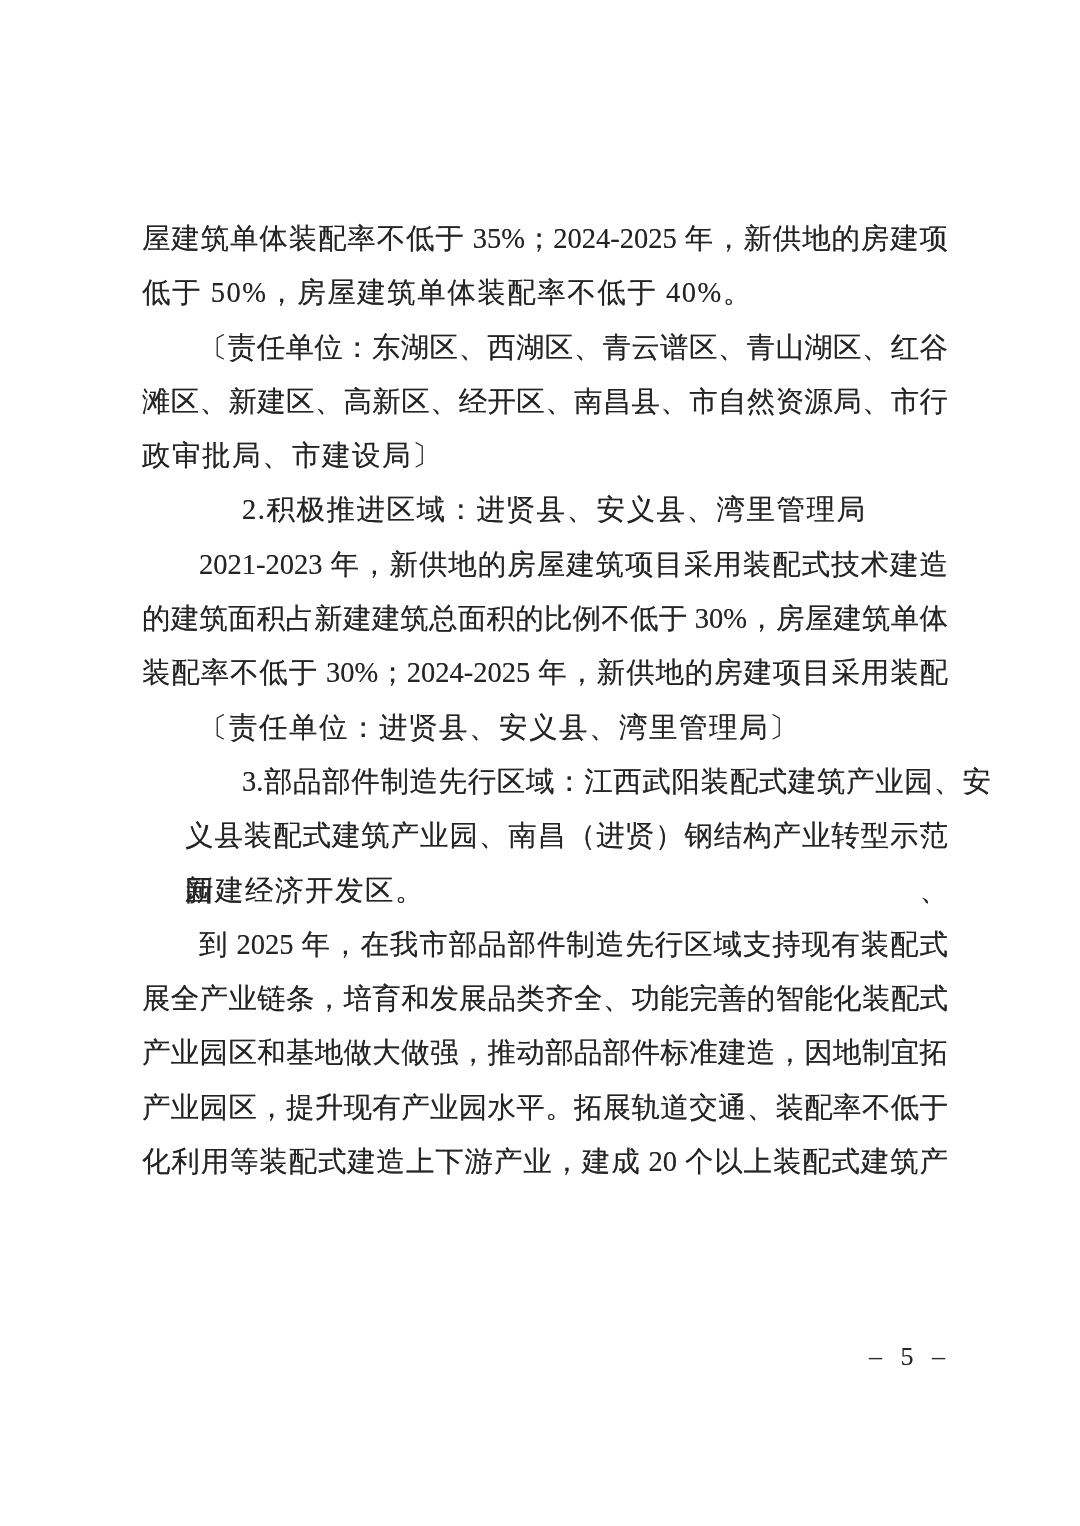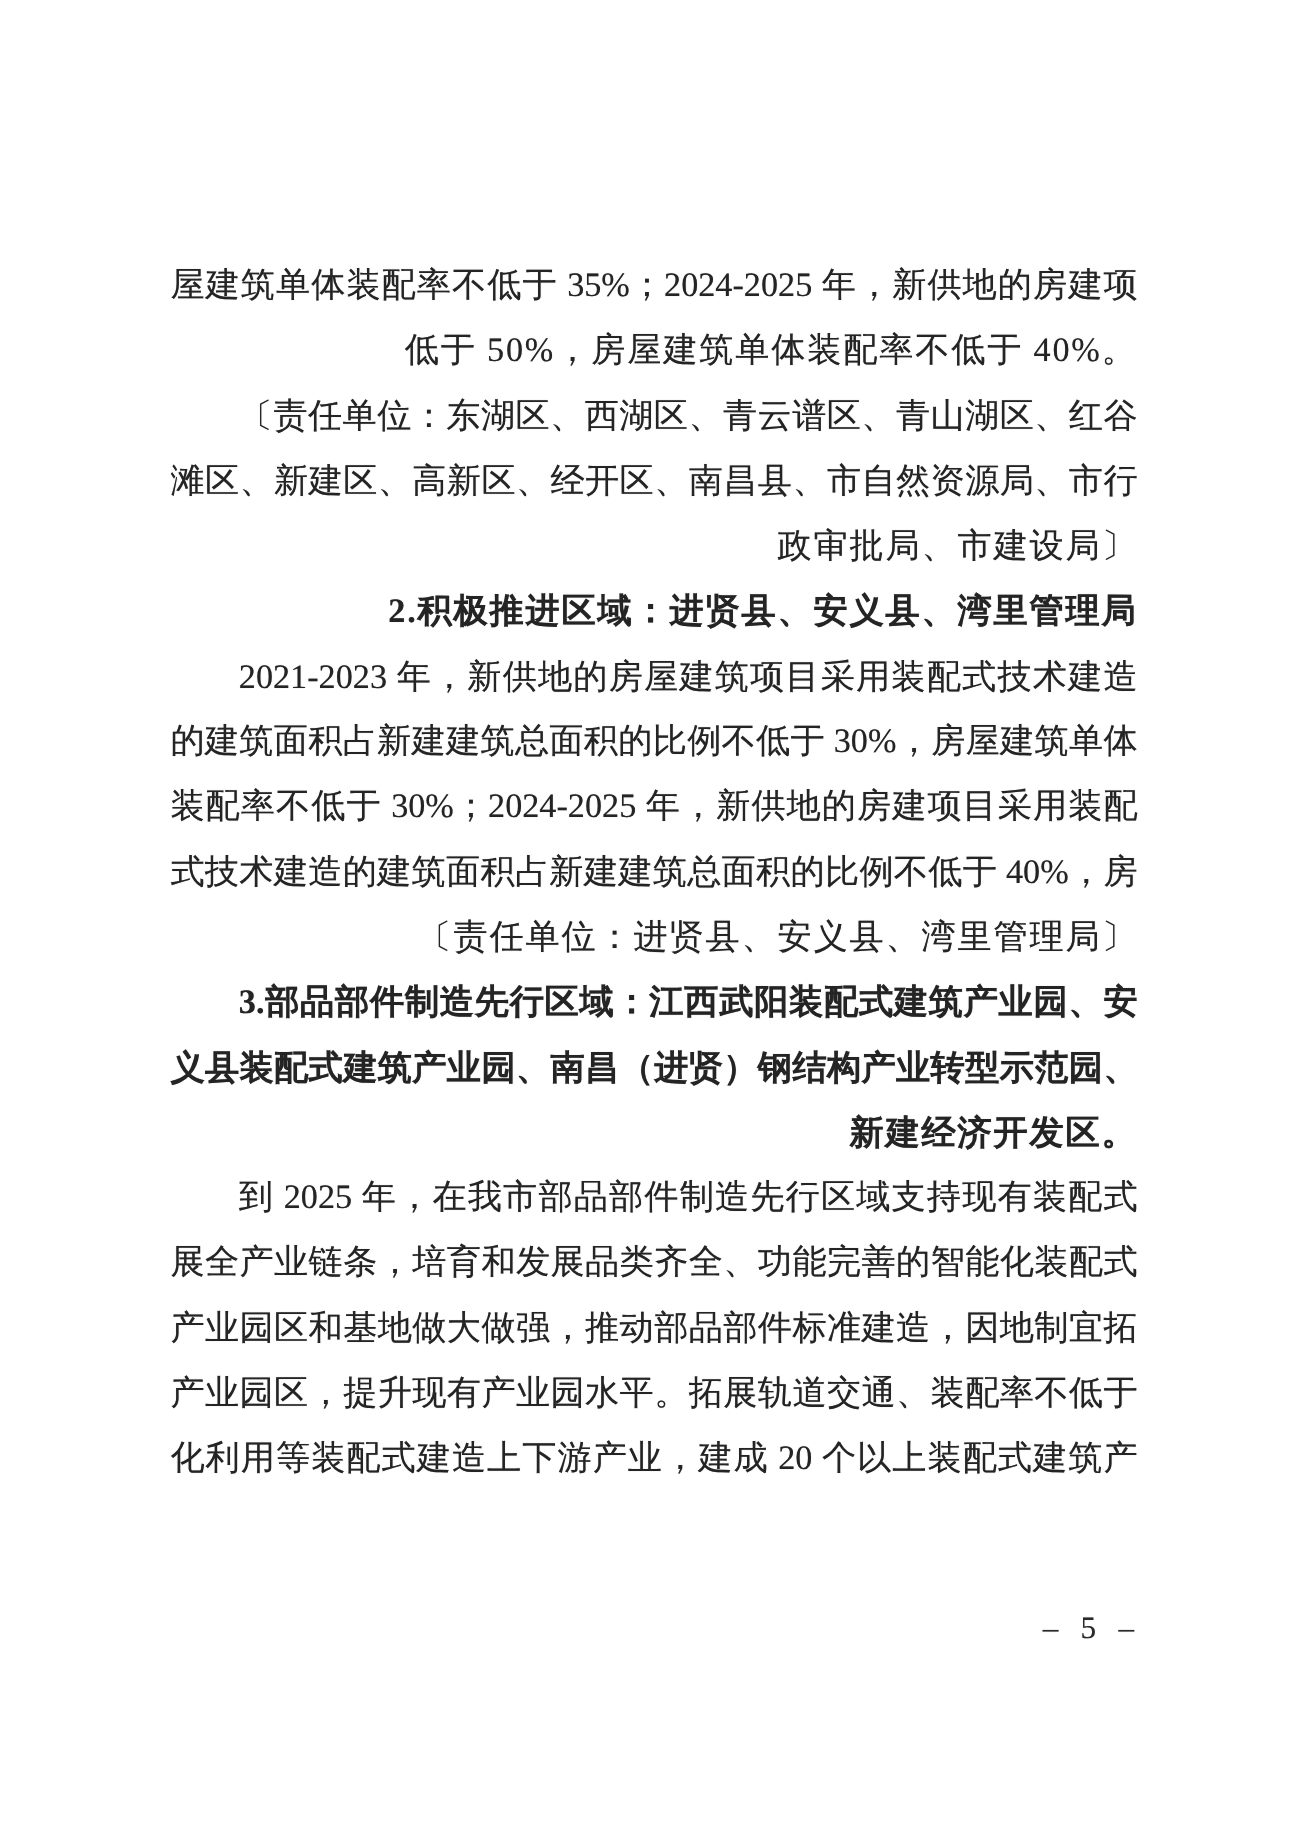--- a/index.html
+++ b/index.html
@@ -26,36 +26,36 @@
     width: 806px;
   }
   .line {
     font-size: 28.5px;
     height: 54.3px;
     line-height: 54.3px;
     color: #242424;
     text-shadow: 0 0 0.6px rgba(36,36,36,0.55);
     white-space: nowrap;
     letter-spacing: 1.5px;
-    text-align: right;
   }
   .line.fill {
     white-space: normal;
     letter-spacing: 0;
     text-align: justify;
     text-align-last: justify;
   }
   .line.indent {
     padding-left: 57px;
   }
   .line.fill.indent {
     width: 749px;
   }
   .line.bold {
-    font-weight: bold;
+    font-weight: normal;
+    margin-left: 43px;
   }
   .page-number {
     position: absolute;
     top: 1342px;
     left: 860px;
     width: 100px;
     text-align: center;
     font-size: 26px;
     color: #2a2a2a;
     letter-spacing: 6px;
@@ -69,21 +69,20 @@
   <div class="text-block" id="text-block">
       <div class="line fill">屋建筑单体装配率不低于 35%；2024-2025 年，新供地的房建项</div>
       <div class="line">低于 50%，房屋建筑单体装配率不低于 40%。</div>
       <div class="line fill indent">〔责任单位：东湖区、西湖区、青云谱区、青山湖区、红谷</div>
       <div class="line fill">滩区、新建区、高新区、经开区、南昌县、市自然资源局、市行</div>
       <div class="line">政审批局、市建设局〕</div>
       <div class="line indent bold">2.积极推进区域：进贤县、安义县、湾里管理局</div>
       <div class="line fill indent">2021-2023 年，新供地的房屋建筑项目采用装配式技术建造</div>
       <div class="line fill">的建筑面积占新建建筑总面积的比例不低于 30%，房屋建筑单体</div>
       <div class="line fill">装配率不低于 30%；2024-2025 年，新供地的房建项目采用装配</div>
-      <div class="line fill">式技术建造的建筑面积占新建建筑总面积的比例不低于 40%，房</div>
       <div class="line indent">〔责任单位：进贤县、安义县、湾里管理局〕</div>
       <div class="line fill indent bold">3.部品部件制造先行区域：江西武阳装配式建筑产业园、安</div>
       <div class="line fill bold">义县装配式建筑产业园、南昌（进贤）钢结构产业转型示范园、</div>
       <div class="line bold">新建经济开发区。</div>
       <div class="line fill indent">到 2025 年，在我市部品部件制造先行区域支持现有装配式</div>
       <div class="line fill">展全产业链条，培育和发展品类齐全、功能完善的智能化装配式</div>
       <div class="line fill">产业园区和基地做大做强，推动部品部件标准建造，因地制宜拓</div>
       <div class="line fill">产业园区，提升现有产业园水平。拓展轨道交通、装配率不低于</div>
       <div class="line fill">化利用等装配式建造上下游产业，建成 20 个以上装配式建筑产</div>
     </div>

